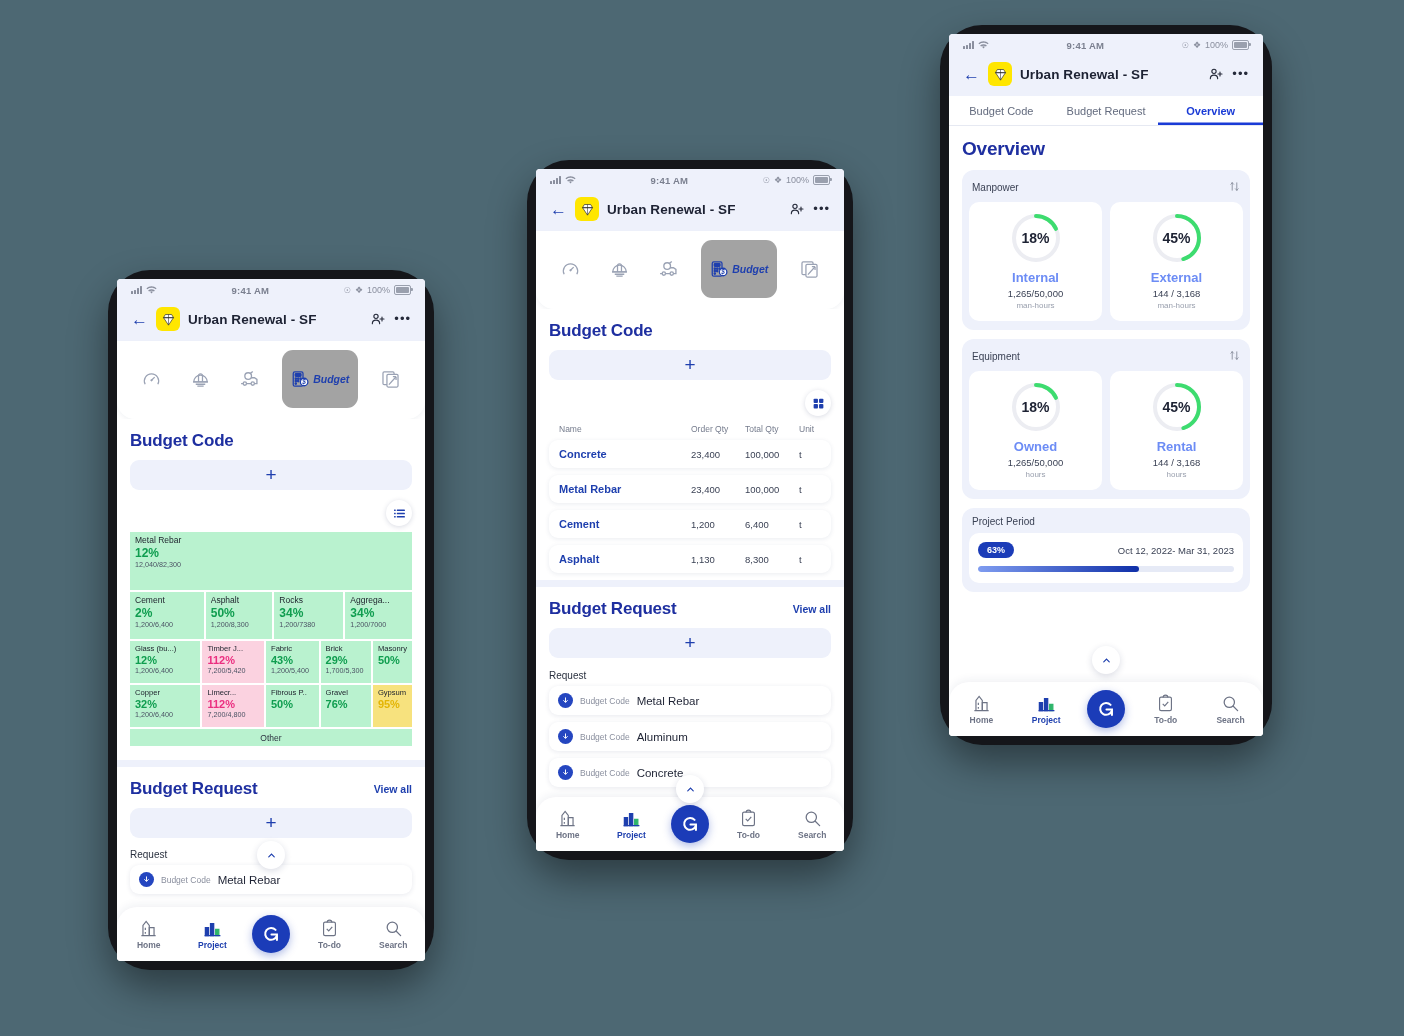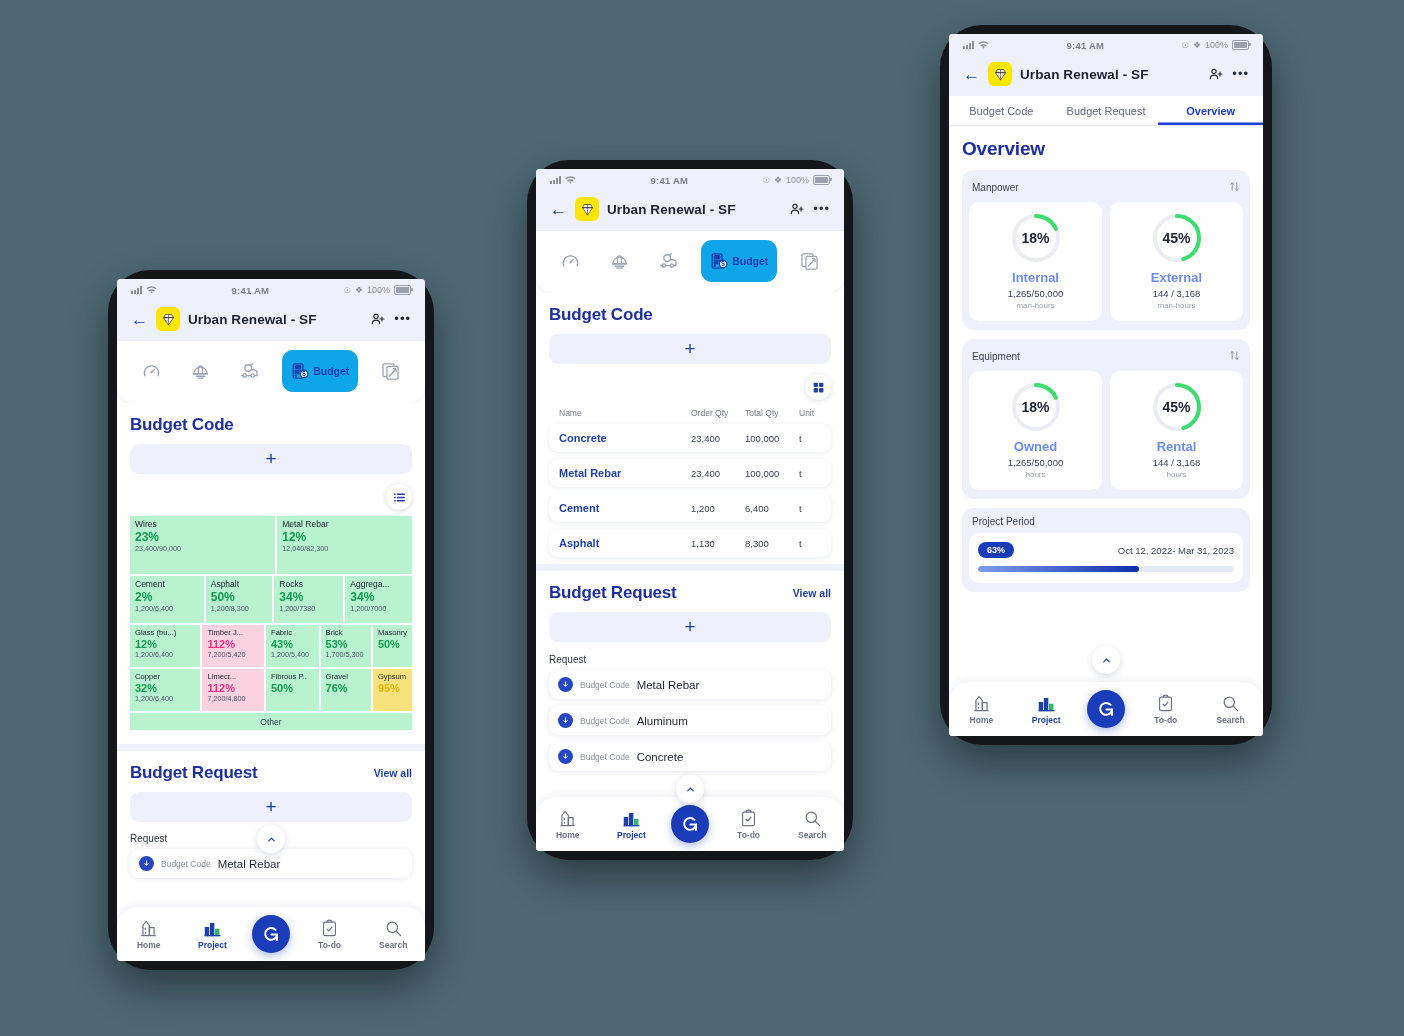--- a/index.html
+++ b/index.html
@@ -59,21 +59,21 @@
   .ab-ic{color:#252a3a;display:flex;align-items:center;}
   .dots{letter-spacing:1px;font-size:13px;color:#252a3a;line-height:0;}
   
   .iconstrip{
     background:#fff;border-radius:0 0 18px 18px;
     display:flex;align-items:center;justify-content:space-around;
     padding:9px 10px 11px 10px;flex:0 0 auto;
     box-shadow:0 2px 4px rgba(20,30,80,.05);
   }
   .ic-tab{display:flex;align-items:center;gap:4px;padding:5px 7px;border-radius:11px;cursor:pointer;color:#9aa2b4;}
-  .ic-tab.active{background:#0ea5e9;color:#1e3fae;padding:12px 9px;}
+  .ic-tab.active{background:#a3a3a3;color:#1e3fae;padding:20px 9px;font-style:italic;}
   .ic-tab .lbl{font-size:10.5px;font-weight:600;color:#1e3fae;}
   
   .content{flex:1;overflow:hidden;background:#fff;position:relative;}
   .sec-title{font-size:17px;font-weight:800;color:#1e2fa0;letter-spacing:-.2px;}
   .addbar{
     background:#eef1fb;border-radius:9px;height:30px;
     display:flex;align-items:center;justify-content:center;
     color:#1e3fae;font-size:19px;font-weight:400;cursor:pointer;
   }
   .round-btn{
@@ -267,25 +267,20 @@
                 <rect x="7" y="4.5" width="15" height="3" rx="1"></rect>
                 <rect x="2" y="10.5" width="3" height="3" rx=".7"></rect>
                 <rect x="7" y="10.5" width="15" height="3" rx="1"></rect>
                 <rect x="2" y="16.5" width="3" height="3" rx=".7"></rect>
                 <rect x="7" y="16.5" width="15" height="3" rx="1"></rect>
               </svg>
           </div>
         </div>
         <div class="treemap" id="tm1">
             <div class="tm-row">
-              <div class="cell " style="flex: 52 0 0px; height: 58px;">
-                <div class="nm">Wires</div>
-                <div class="pc">23%</div>
-                <div class="rt">23,400/90,000</div>
-              </div>
               <div class="cell " style="flex: 48 0 0px; height: 58px;">
                 <div class="nm">Metal Rebar</div>
                 <div class="pc">12%</div>
                 <div class="rt">12,040/82,300</div>
               </div>
             </div>
             <div class="tm-row">
               <div class="cell " style="flex: 27 0 0px; height: 47px;">
                 <div class="nm">Cement</div>
                 <div class="pc">2%</div>
@@ -318,21 +313,21 @@
                 <div class="pc">112%</div>
                 <div class="rt">7,200/5,420</div>
               </div>
               <div class="cell  small" style="flex: 19 0 0px; height: 42px;">
                 <div class="nm">Fabric</div>
                 <div class="pc">43%</div>
                 <div class="rt">1,200/5,400</div>
               </div>
               <div class="cell  small" style="flex: 18 0 0px; height: 42px;">
                 <div class="nm">Brick</div>
-                <div class="pc">53%</div>
+                <div class="pc">29%</div>
                 <div class="rt">1,700/5,300</div>
               </div>
               <div class="cell  small" style="flex: 13 0 0px; height: 42px;">
                 <div class="nm">Masonry</div>
                 <div class="pc">50%</div>
               </div>
             </div>
             <div class="tm-row">
               <div class="cell  small" style="flex: 27 0 0px; height: 42px;">
                 <div class="nm">Copper</div>

